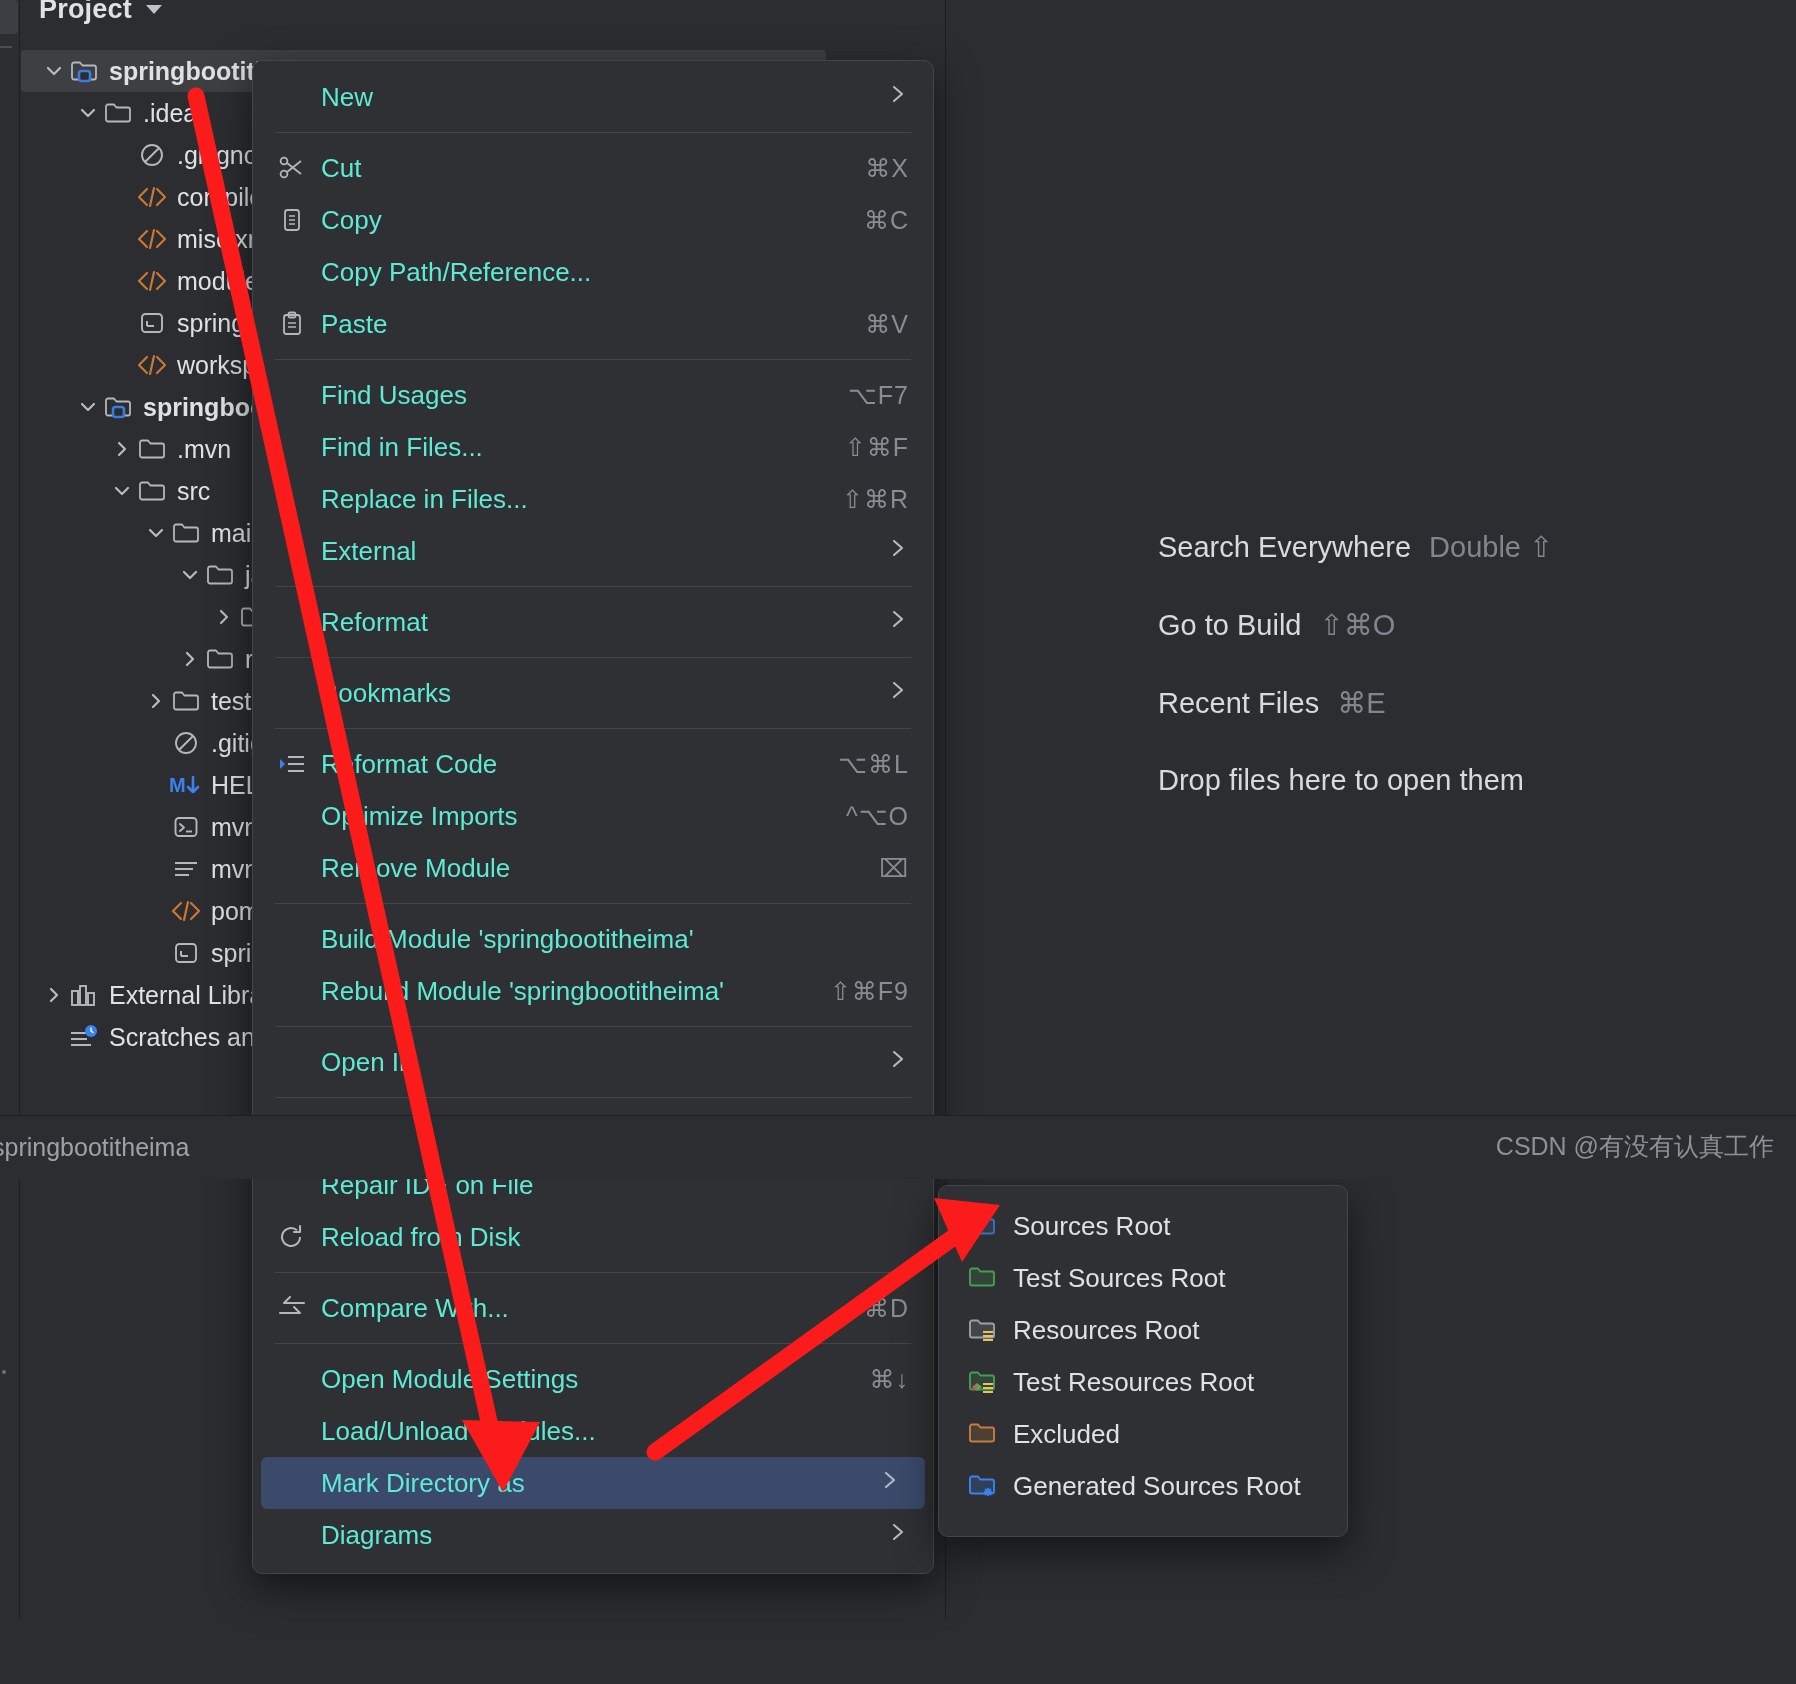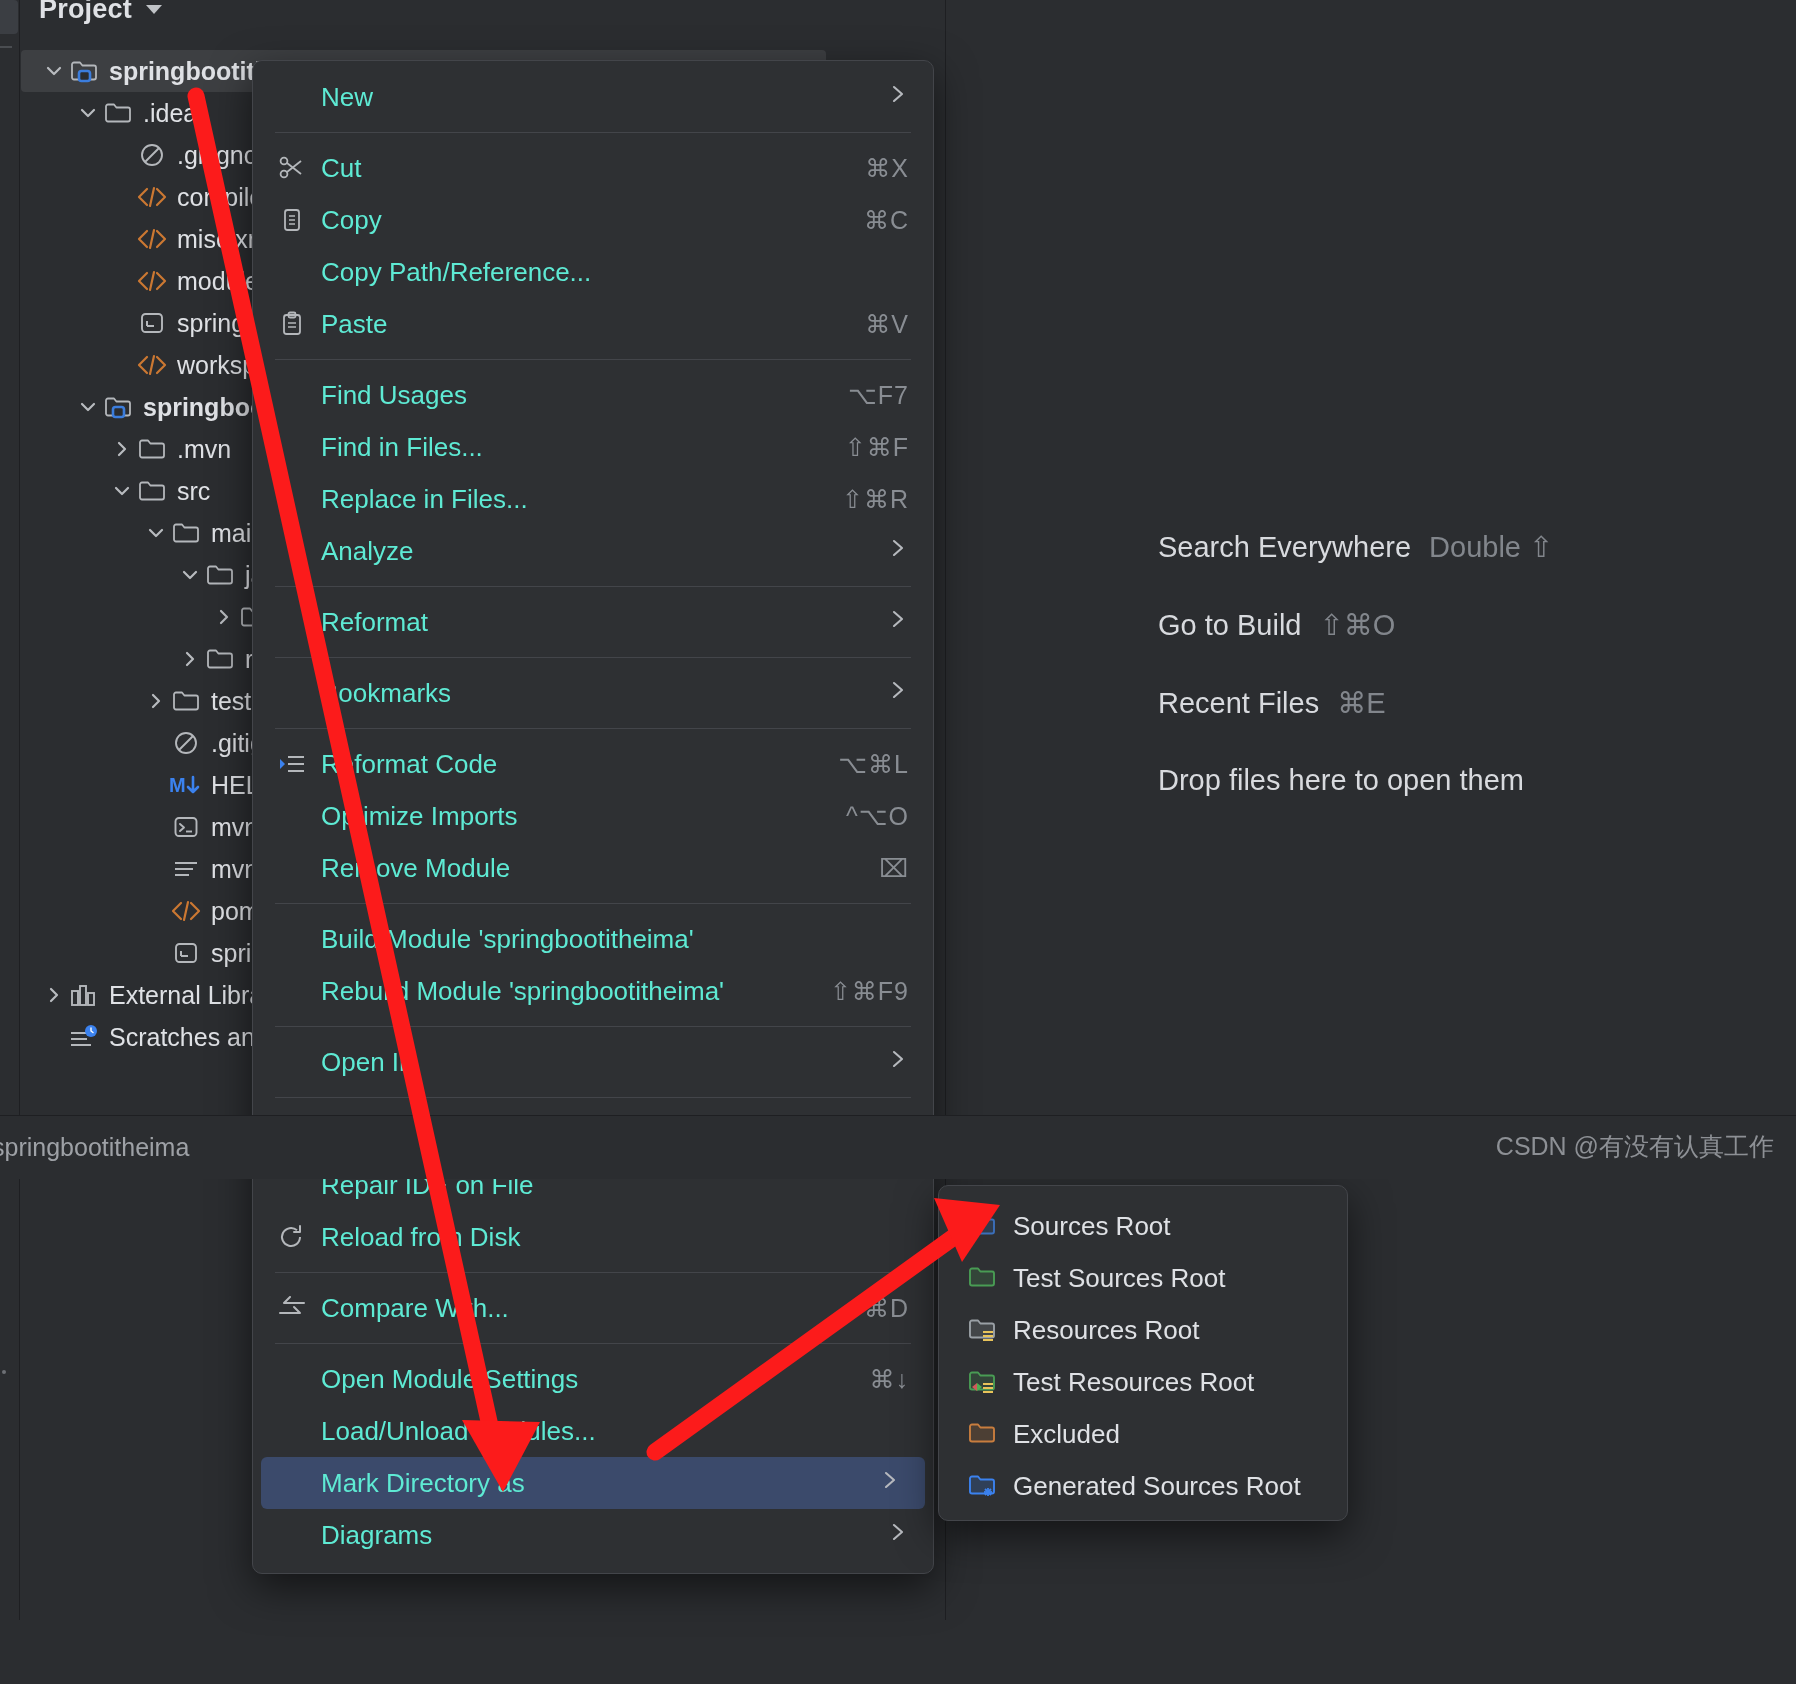--- a/index.html
+++ b/index.html
@@ -95,21 +95,21 @@
   .ctx-shortcut {
     position: absolute; right: 24px; color: #898d93; font-size: 25px; letter-spacing: 1px;
   }
   .ctx-arrow { position: absolute; right: 26px; color: #b6b9be; font-size: 25px; }
   .ctx-sep { height: 1px; background: #43454a; margin: 9px 22px; }
 
   
   .sub-menu {
     position: absolute; left: 938px; top: 1185px; width: 410px;
     background: #2e3033; border: 1px solid #43454a; border-radius: 10px;
-    box-shadow: 0 14px 40px rgba(0,0,0,.55); padding: 14px 0 8px 0;
+    box-shadow: 0 14px 40px rgba(0,0,0,.55); padding: 14px 0 24px 0;
   }
   .sub-item { display: flex; align-items: center; height: 52px; padding-left: 26px; }
   .sub-ico { width: 34px; flex: 0 0 34px; display: flex; align-items: center; justify-content: center; margin-right: 14px; }
   .sub-label { color: #dfe1e5; font-size: 26px; white-space: nowrap; }
 
   
   .status-bar {
     position: absolute; left: 0; bottom: 0; width: 1796px; height: 64px;
     background: #2b2d30; border-top: 1px solid #1e1f22;
     display: flex; align-items: center;
@@ -511,21 +511,21 @@
         <span class="ctx-label">Find in Files...</span>
         <span class="ctx-shortcut">⇧⌘F</span>
       </div>
       <div class="ctx-item">
         <span class="ctx-ico"></span>
         <span class="ctx-label">Replace in Files...</span>
         <span class="ctx-shortcut">⇧⌘R</span>
       </div>
       <div class="ctx-item">
         <span class="ctx-ico"></span>
-        <span class="ctx-label">Analyze</span>
+        <span class="ctx-label">External</span>
         <span class="ctx-arrow"><svg width="18" height="24" viewBox="0 0 18 24">
             <path d="M5 5 L13 12 L5 19" fill="none" stroke="#b6b9be" stroke-width="2.1" stroke-linecap="round" stroke-linejoin="round"></path>
           </svg></span>
       </div>
       <div class="ctx-sep"></div>
       <div class="ctx-item">
         <span class="ctx-ico"></span>
         <span class="ctx-label">Reformat</span>
         <span class="ctx-arrow"><svg width="18" height="24" viewBox="0 0 18 24">
             <path d="M5 5 L13 12 L5 19" fill="none" stroke="#b6b9be" stroke-width="2.1" stroke-linecap="round" stroke-linejoin="round"></path>

